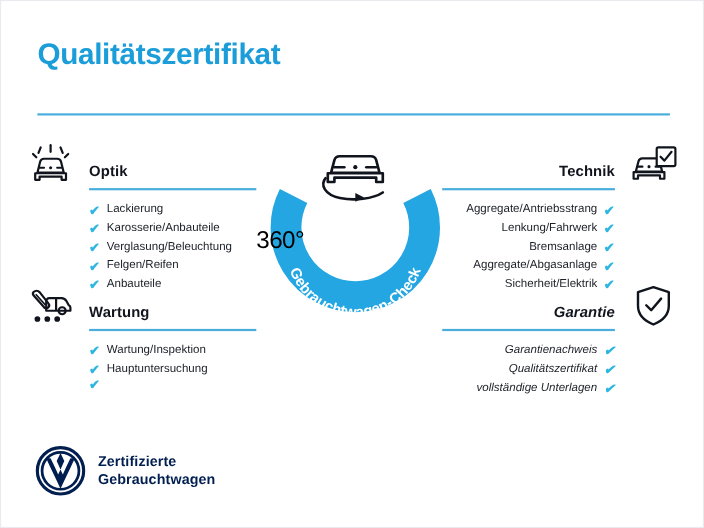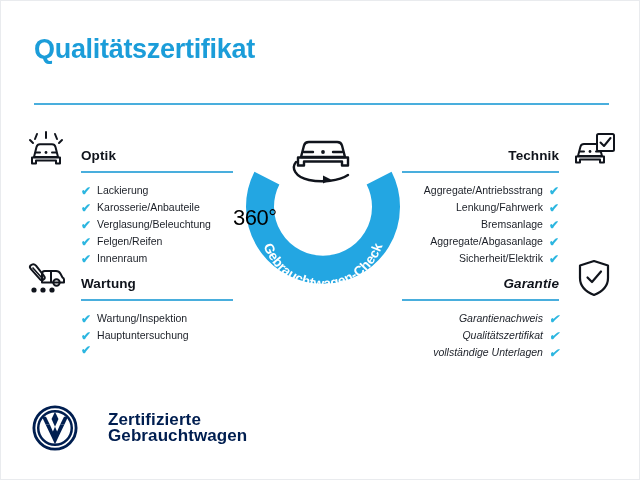--- a/index.html
+++ b/index.html
@@ -136,22 +136,22 @@
   
   .footer {
     position: absolute;
     left: 31px;
     top: 404px;
     display: flex;
     align-items: center;
   }
   .vw-mark { width: 46px; height: 46px; flex: none; }
   .vw-words {
-    margin-left: 30px;
-    font-size: 17px;
+    margin-left: 11px;
+    font-size: 13px;
     font-weight: bold;
     line-height: 16px;
     color: #001e50;
     letter-spacing: 0.1px;
   }
   .vw-words div { white-space: nowrap; }
 </style>
 </head>
 <body>
 
@@ -193,21 +193,21 @@
       <li>
           <span class="chk">✔</span>
           <span>Verglasung/Beleuchtung</span>
         </li>
       <li>
           <span class="chk">✔</span>
           <span>Felgen/Reifen</span>
         </li>
       <li>
           <span class="chk">✔</span>
-          <span>Innenraum</span>
+          <span>Anbauteile</span>
         </li>
     </ul>
   </div>
 
   <div class="section sec-wartung left">
     <div class="sec-head">
       <div class="sec-icon">
         <svg width="42" height="38" viewBox="0 0 42 38">
           <path d="M22 12 L31 12 C33 12 34.5 13 35.5 14.8 L37.5 18.5 C38.4 18.8 39 19.6 39 20.6 L39 23.5 L17 23.5 L17 14.8 C17 13.3 18.2 12 19.8 12 Z" fill="none" stroke="#10141c" stroke-width="2" stroke-linejoin="round"></path>
           <line x1="26" y1="12.5" x2="26" y2="23" stroke="#10141c" stroke-width="2"></line>

